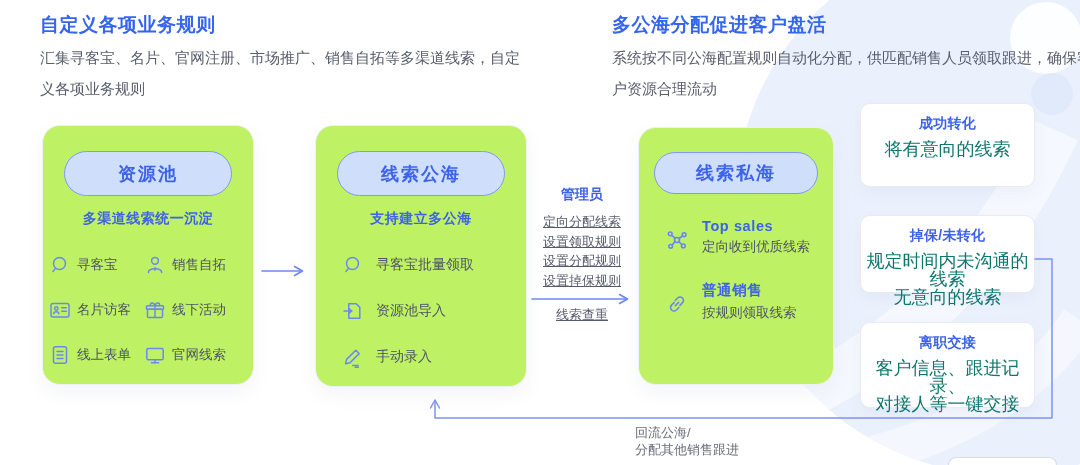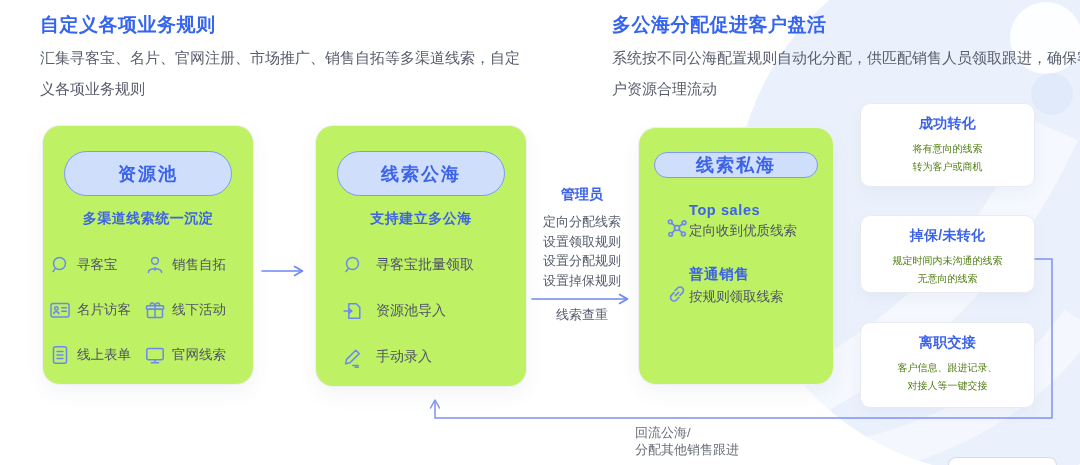--- a/index.html
+++ b/index.html
@@ -15,50 +15,50 @@
 
   .card{position:absolute;background:#bef264;border:1px solid #EFF0F4;border-radius:18px;
         box-shadow:0 8px 20px rgba(60,80,140,.06);z-index:1;display:flex;flex-direction:column;align-items:center;box-sizing:border-box;}
   #card-resource{left:42px;top:125px;width:212px;height:260px;}
   #card-public{left:315px;top:125px;width:212px;height:262px;align-items:center;}
   #card-private{left:638px;top:127px;width:196px;height:258px;}
 
   .pill{margin-top:25px;width:168px;height:45px;border:1.5px solid #7E9BF4;border-radius:23px;
         background:#CFDEFB;color:#3D63E8;font-weight:bold;font-size:18px;
         display:flex;align-items:center;justify-content:center;letter-spacing:2px;box-sizing:border-box;}
-  #card-private .pill{margin-top:24px;width:164px;height:26px;}
+  #card-private .pill{margin-top:24px;width:164px;height:42px;}
   .card-sub{margin-top:14px;font-size:14px;font-weight:bold;color:#3D63E8;letter-spacing:.5px;}
 
   .res-grid{margin-top:14px;display:grid;grid-template-columns:95px 103px;grid-auto-rows:45px;align-items:center;}
   .res-item{display:flex;align-items:center;gap:6px;font-size:13.5px;color:#4E5365;}
   .icn{display:inline-flex;width:22px;height:22px;flex:0 0 22px;}
   .icn svg{width:100%;height:100%;}
 
   .pub-list{margin-top:14px;align-self:stretch;padding-left:26px;display:flex;flex-direction:column;}
   .pub-item{height:46px;display:flex;align-items:center;gap:12px;font-size:14px;color:#4E5365;}
 
   .priv-list{margin-top:24px;align-self:stretch;padding-left:26px;display:flex;flex-direction:column;gap:25px;}
-  .priv-item{display:flex;align-items:flex-end;}
+  .priv-item{display:flex;align-items:center;gap:13px;}
   .priv-item .icn{width:24px;height:24px;flex:0 0 24px;margin-top:5px;}
   .priv-name{font-size:14.5px;font-weight:bold;color:#3D63E8;letter-spacing:.6px;}
   .priv-desc{margin-top:4px;font-size:13.5px;color:#4E5365;}
 
   .admin{position:absolute;left:524px;top:186px;width:116px;text-align:center;z-index:2;}
   .admin-title{font-size:14px;font-weight:bold;color:#3D63E8;margin-bottom:8px;}
-  .admin-item{font-size:13px;color:#555B6C;line-height:19.5px;}
+  .admin-item{font-size:13px;color:#555B6C;line-height:19.5px;text-decoration:underline;}
   .admin-gap{height:15px;}
 
   .outcome{position:absolute;left:860px;width:175px;background:#fff;border:1px solid #E9EBF1;border-radius:10px;
            box-shadow:0 6px 16px rgba(60,80,140,.05);text-align:center;z-index:1;
            padding:11px 4px 0 4px;box-sizing:border-box;}
   #outcome-0{top:103px;height:84px;}
   #outcome-1{top:215px;height:78px;}
   #outcome-2{top:322px;height:86px;}
   .outcome-title{font-size:14px;font-weight:bold;color:#3D63E8;margin-bottom:7px;letter-spacing:.3px;}
-  .outcome-line{font-size:10px;color:#4d7c0f;line-height:18px;}
+  .outcome-line{font-size:18px;color:#0f766e;line-height:18px;}
 
   .connectors{position:absolute;left:0;top:0;z-index:3;pointer-events:none;}
 
   .return-label{position:absolute;left:635px;top:424px;font-size:13px;color:#6A6E7A;line-height:17px;z-index:2;}
 
   .partial-box{position:absolute;left:948px;top:457px;width:107px;height:14px;background:#fff;
                border:1px solid #D8DCE3;border-bottom:none;border-radius:8px 8px 0 0;z-index:2;}
 </style>
 </head>
 <body>
@@ -229,21 +229,20 @@
           <div class="priv-name">普通销售</div>
           <div class="priv-desc">按规则领取线索</div>
         </div>
       </div>
     </div>
   </section>
 
   <div class="outcome" id="outcome-0">
     <div class="outcome-title">成功转化</div>
     <div class="outcome-line">将有意向的线索</div>
-    <div class="outcome-line">转为客户或商机</div>
   </div>
   <div class="outcome" id="outcome-1">
     <div class="outcome-title">掉保/未转化</div>
     <div class="outcome-line">规定时间内未沟通的线索</div>
     <div class="outcome-line">无意向的线索</div>
   </div>
   <div class="outcome" id="outcome-2">
     <div class="outcome-title">离职交接</div>
     <div class="outcome-line">客户信息、跟进记录、</div>
     <div class="outcome-line">对接人等一键交接</div>

